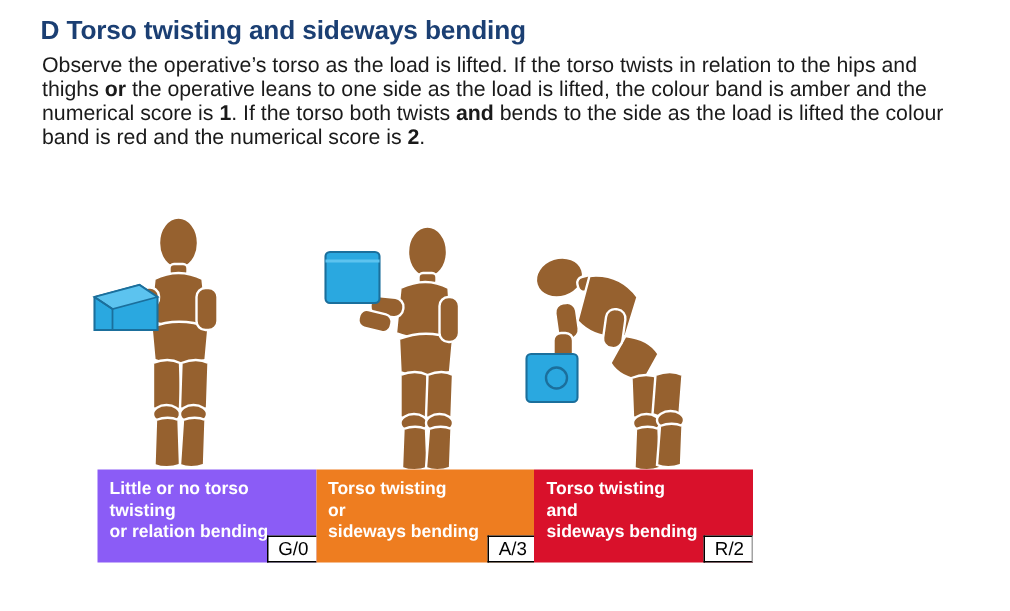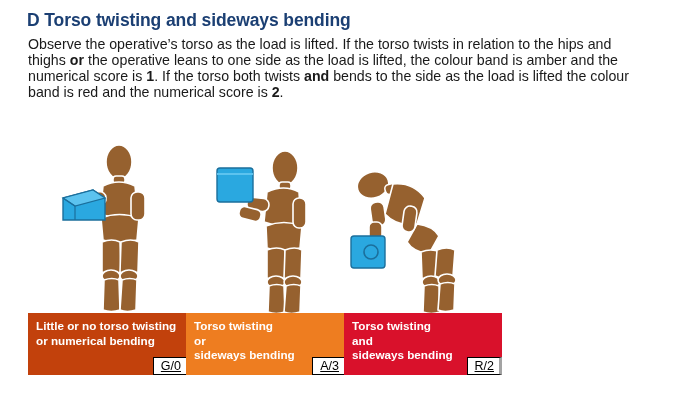--- a/index.html
+++ b/index.html
@@ -70,40 +70,39 @@
   .band-seg {
     position: relative;
     height: 62px;
     box-sizing: border-box;
     padding: 6px 8px 0 8px;
     color: #ffffff;
     font-size: 11.7px;
     font-weight: bold;
     line-height: 14.5px;
   }
-  .seg-green  { width: 158px; background: #c2410c; }
+  .seg-green  { width: 158px; background: #8b5cf6; margin-left: 37px; }
   .seg-amber  { width: 158px; background: #ee7d20; }
   .seg-red    { width: 158px; background: #d9112b; }
 
   .score {
     position: absolute;
     right: 0;
     bottom: 0;
     background: #ffffff;
     color: #000000;
     font-size: 12.5px;
     font-weight: normal;
     padding: 1px 5px 1px 7px;
     border: 1px solid #000000;
     border-right: none;
     line-height: 14px;
-    text-decoration: underline;
   }
   .seg-red .score {
-    border-right: 3px solid #a3a3a3;
+    border-right: 1px solid #a3a3a3;
   }
 </style>
 </head>
 <body>
 
 <div class="page">
 
   <div class="title">D Torso twisting and sideways bending</div>
 
   <div class="body-text">
@@ -211,21 +210,21 @@
         </g>
       </svg>
     </div>
 
   </div>
 
   <div class="band">
 
     <div class="band-seg seg-green">
       <div>Little or no torso twisting</div>
-      <div>or numerical bending</div>
+      <div>or relation bending</div>
       <div class="score">G/0</div>
     </div>
 
     <div class="band-seg seg-amber">
       <div>Torso twisting</div>
       <div>or</div>
       <div>sideways bending</div>
       <div class="score">A/3</div>
     </div>
 

